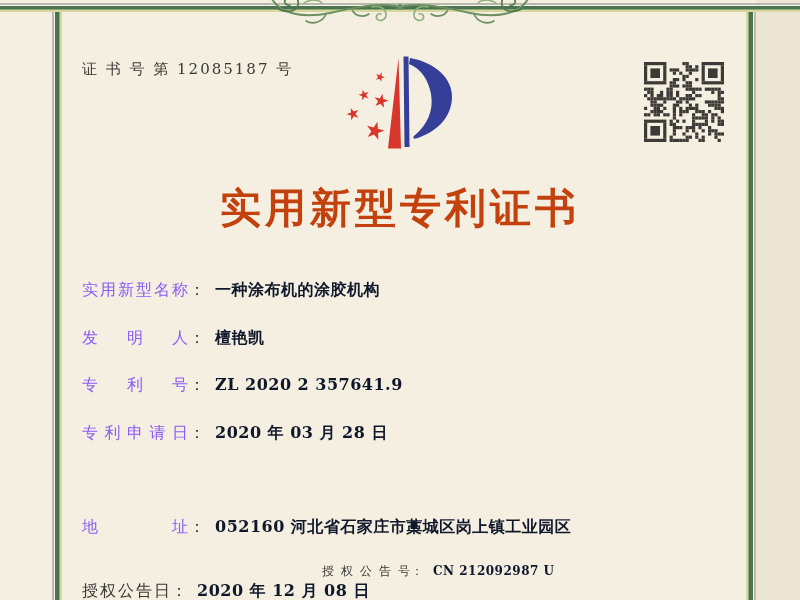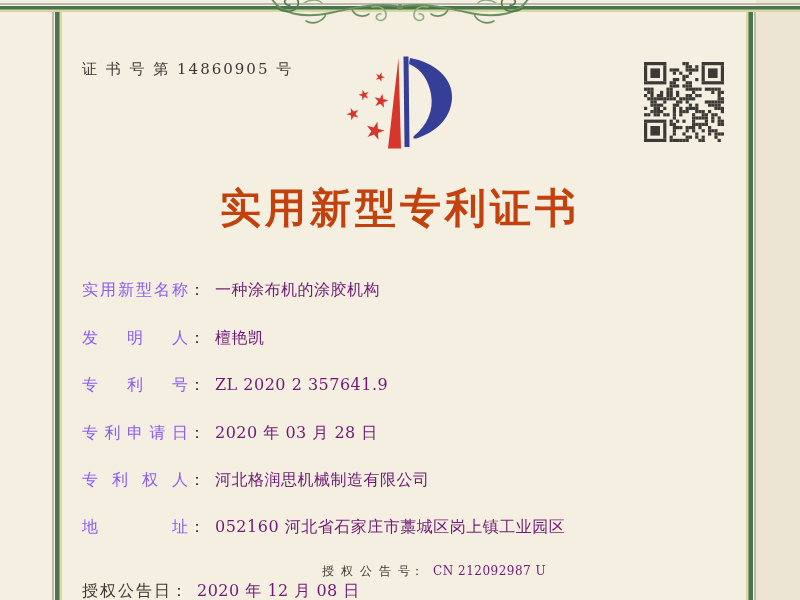--- a/index.html
+++ b/index.html
@@ -23,21 +23,21 @@
   .cert-no{position:absolute;left:82px;top:60px;font-size:15px;letter-spacing:2px;color:#3a3834;}
   .logo{position:absolute;left:330px;top:45px;width:140px;height:130px;}
   .qr{position:absolute;left:644px;top:62px;width:80px;height:80px;}
   .title{position:absolute;left:0;top:181px;width:800px;text-align:center;
     font-size:41px;font-weight:700;letter-spacing:4px;color:#c2410c;}
   
   .row{position:absolute;left:82px;height:22px;line-height:22px;font-size:16px;white-space:nowrap;}
   .lbl{display:inline-block;width:106px;text-align:justify;text-align-last:justify;vertical-align:top;color:#8b5cf6;}
   .lbl-sm{display:inline-block;width:88px;text-align:justify;text-align-last:justify;vertical-align:top;color:#3a3834;}
   .colon{display:inline-block;margin-left:1px;}
-  .val{margin-left:10px;letter-spacing:0.5px;color:#701a75;}
+  .val{margin-left:10px;letter-spacing:0.5px;color:#0f172a;font-weight:bold;}
   .r1{top:279px;} .r2{top:327px;} .r3{top:374px;} .r4{top:422px;} .r5{top:469px;} .r6{top:516px;}
   .footer-left{position:absolute;left:82px;top:580px;height:22px;line-height:22px;font-size:16px;white-space:nowrap;}
   .footer-right{position:absolute;left:322px;top:560px;height:22px;line-height:22px;font-size:12px;white-space:nowrap;}
 </style>
 </head>
 <body>
 
 <div class="page">
 
   <div class="outer-right"></div>
@@ -62,21 +62,21 @@
           <path d="M58,19 c-3,8 -13,11 -20,7" stroke-width="1.6"></path>
           <path d="M84,14 c2,7 11,9 17,5" stroke-width="1.6"></path>
           <path d="M104,12 c8,-2 14,2 14,8 c0,5 -6,7 -9,4 c-2,-3 1,-6 4,-5" stroke="#8fae7f" stroke-width="1.6"></path>
           <path d="M36,8 c6,-4 14,-4 18,0" stroke="#8fae7f" stroke-width="1.4"></path>
         </g>
         <circle cx="132" cy="12" r="3" fill="#6b9160" stroke="none"></circle>
       </g>
     </svg>
   </div>
 
-  <div class="cert-no">证 书 号 第 14860905 号</div>
+  <div class="cert-no">证 书 号 第 12085187 号</div>
 
   <div class="logo">
     <svg width="140" height="130" viewBox="0 0 140 130">
       <defs>
         <path id="star" d="M0,-1 L0.2246,-0.309 L0.951,-0.309 L0.363,0.118 L0.588,0.809 L0,0.382 L-0.588,0.809 L-0.363,0.118 L-0.951,-0.309 L-0.2246,-0.309 Z"></path>
       </defs>
       <g fill="#d8352c">
         <use href="#star" transform="translate(50,32) rotate(20) scale(5)"></use>
         <use href="#star" transform="translate(34,50) rotate(-15) scale(5.5)"></use>
         <use href="#star" transform="translate(51,56) rotate(12) scale(7.5)"></use>
@@ -325,23 +325,20 @@
   </div>
   <div class="row r2">
     <span class="lbl">发明人</span><span class="colon">：</span><span class="val">檀艳凯</span>
   </div>
   <div class="row r3">
     <span class="lbl">专利号</span><span class="colon">：</span><span class="val">ZL 2020 2 357641.9</span>
   </div>
   <div class="row r4">
     <span class="lbl">专利申请日</span><span class="colon">：</span><span class="val">2020 年 03 月 28 日</span>
   </div>
-  <div class="row r5">
-    <span class="lbl">专利权人</span><span class="colon">：</span><span class="val">河北格润思机械制造有限公司</span>
-  </div>
   <div class="row r6">
     <span class="lbl">地址</span><span class="colon">：</span><span class="val">052160 河北省石家庄市藁城区岗上镇工业园区</span>
   </div>
 
   <div class="footer-left">
     <span class="lbl-sm">授权公告日</span><span class="colon">：</span><span class="val">2020 年 12 月 08 日</span>
   </div>
   <div class="footer-right">
     <span class="lbl-sm">授权公告号</span><span class="colon">：</span><span class="val">CN 212092987 U</span>
   </div>

